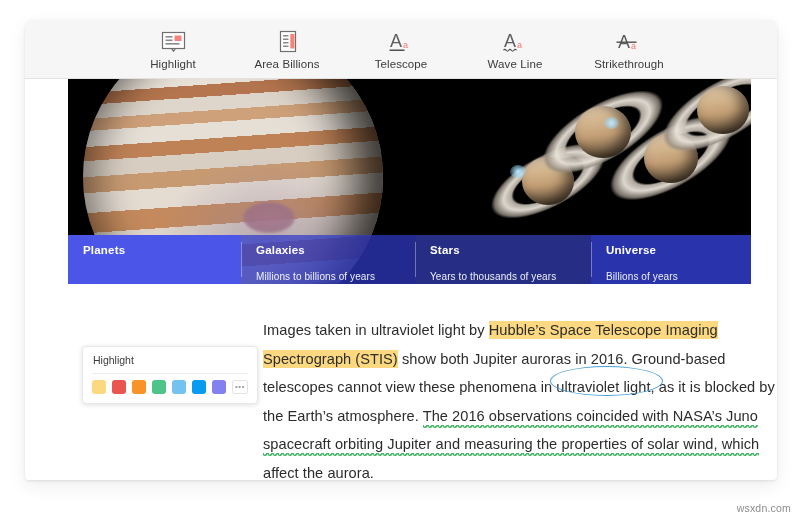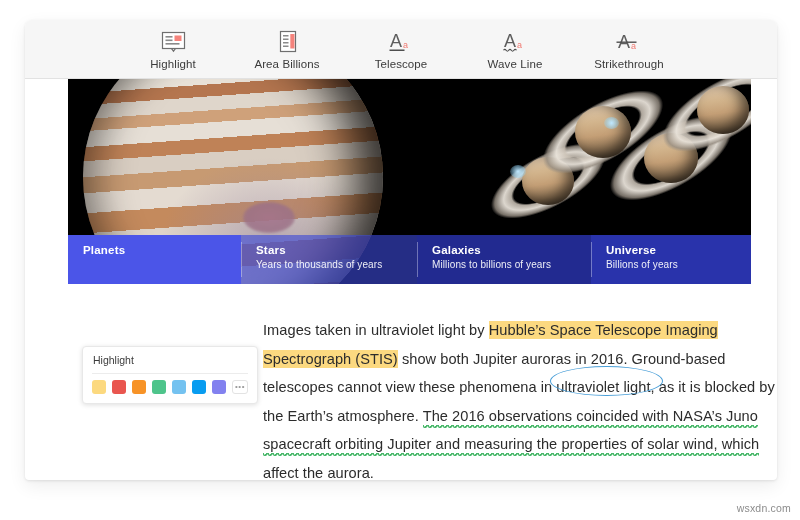--- a/index.html
+++ b/index.html
@@ -160,21 +160,21 @@
   .band-seg.s3 { width: 160px; background: rgba(45,56,190,0.90); }
   .band-seg.s1::before, .band-seg.s2::before, .band-seg.s3::before {
     content: "";
     position: absolute; left: 0; top: 7px; bottom: 7px;
     width: 1px; background: rgba(255,255,255,0.35);
   }
   .band-title {
     font-size: 11.5px;
     font-weight: bold;
     letter-spacing: 0.2px;
-    margin-bottom: 3px;
+    margin-bottom: 15px;
   }
   .band-sub {
     font-size: 10px;
     color: rgba(255,255,255,0.92);
     letter-spacing: 0.1px;
   }
 
   
   .body-text {
     position: absolute;
@@ -375,27 +375,27 @@
 
       <div class="saturn" style="left:590px; top:-34px; width:130px; height:130px;">
         <div class="ringfill" style="width:150px;height:62px;transform:translate(-50%,-50%) rotate(-30deg);"></div>
         <div class="ball" style="width:52px;height:48px;"></div>
       </div>
 
       <div class="banner">
         <div class="band-seg s0">
           <div class="band-title">Planets</div>
         </div>
+        <div class="band-seg s2">
+          <div class="band-title">Galaxies</div>
+          <div class="band-sub">Millions to billions of years</div>
+        </div>
         <div class="band-seg s1">
           <div class="band-title">Stars</div>
           <div class="band-sub">Years to thousands of years</div>
-        </div>
-        <div class="band-seg s2">
-          <div class="band-title">Galaxies</div>
-          <div class="band-sub">Millions to billions of years</div>
         </div>
         <div class="band-seg s3">
           <div class="band-title">Universe</div>
           <div class="band-sub">Billions of years</div>
         </div>
       </div>
     </div>
 
     <div class="body-text"><span>Images taken in ultraviolet light by </span><span class="hl-yellow">Hubble’s Space Telescope Imaging Spectrograph (STIS)</span><span> show both Jupiter auroras in 2016. Ground-based telescopes cannot view these phenomena in </span><span class="circled"><span>ultraviolet light,</span><span class="circle-ann"></span></span><span> as it is blocked by  the Earth’s atmosphere. </span><span class="wavy">The 2016 observations coincided with NASA’s Juno  spacecraft orbiting Jupiter and measuring the properties of solar wind, which affect the aurora.</span></div>
 

